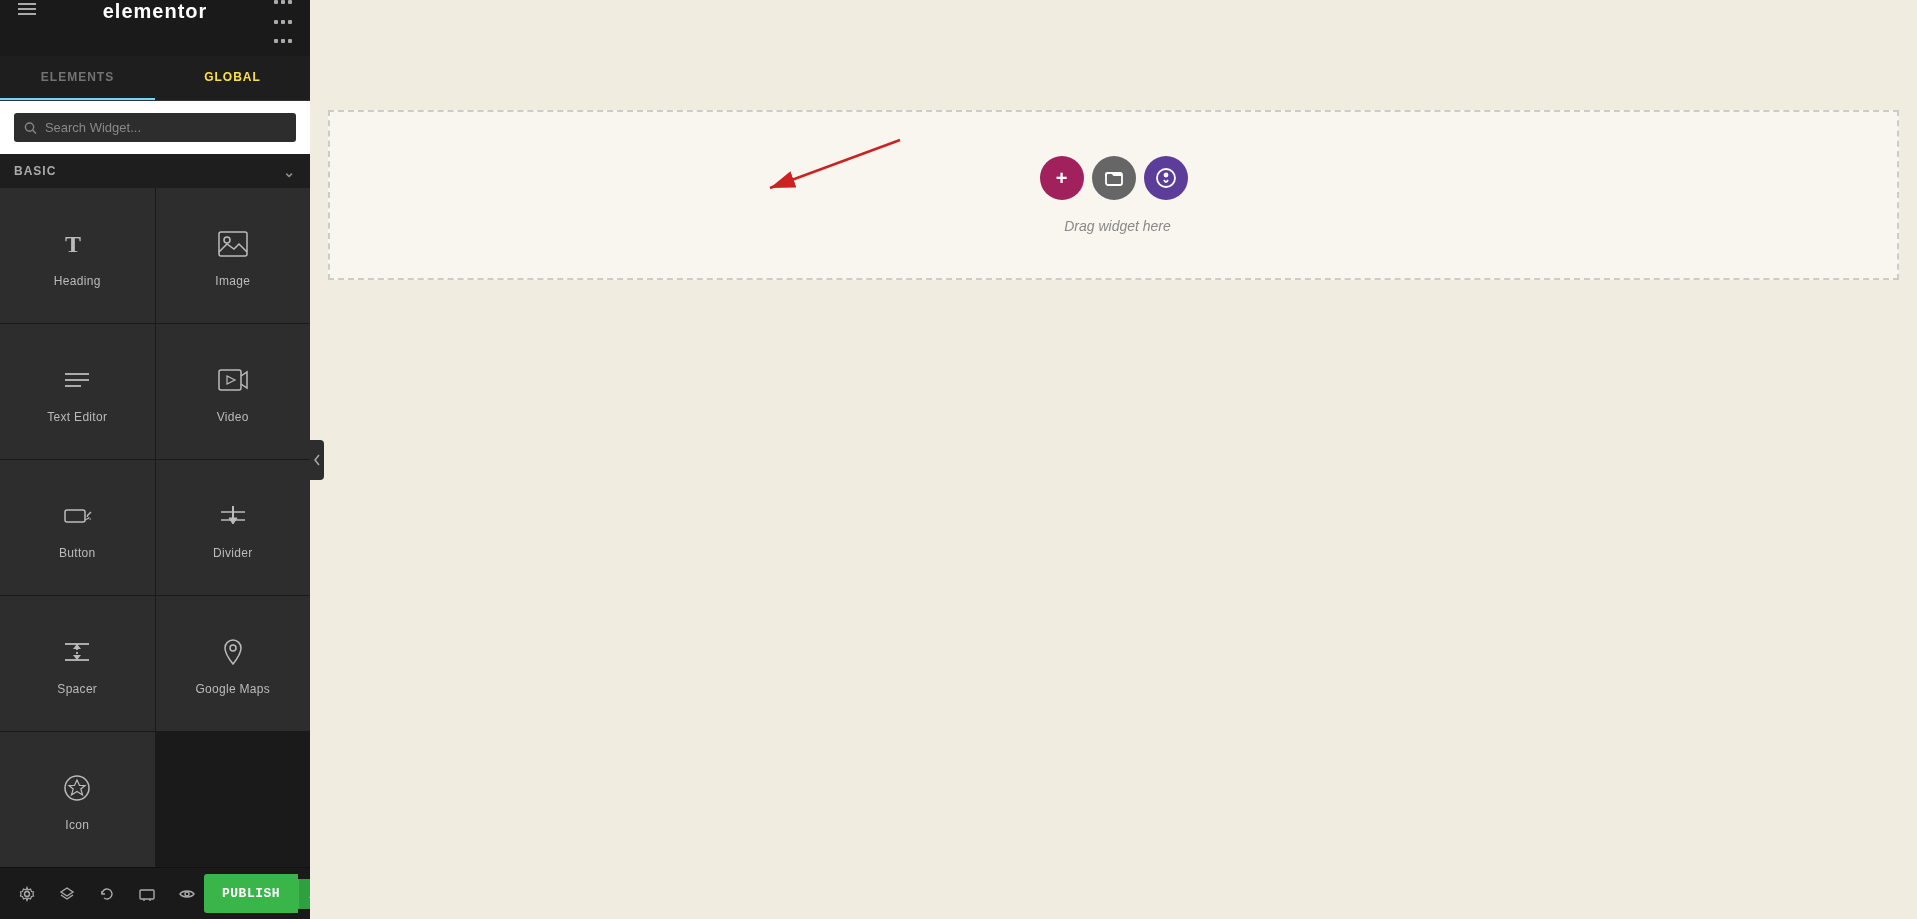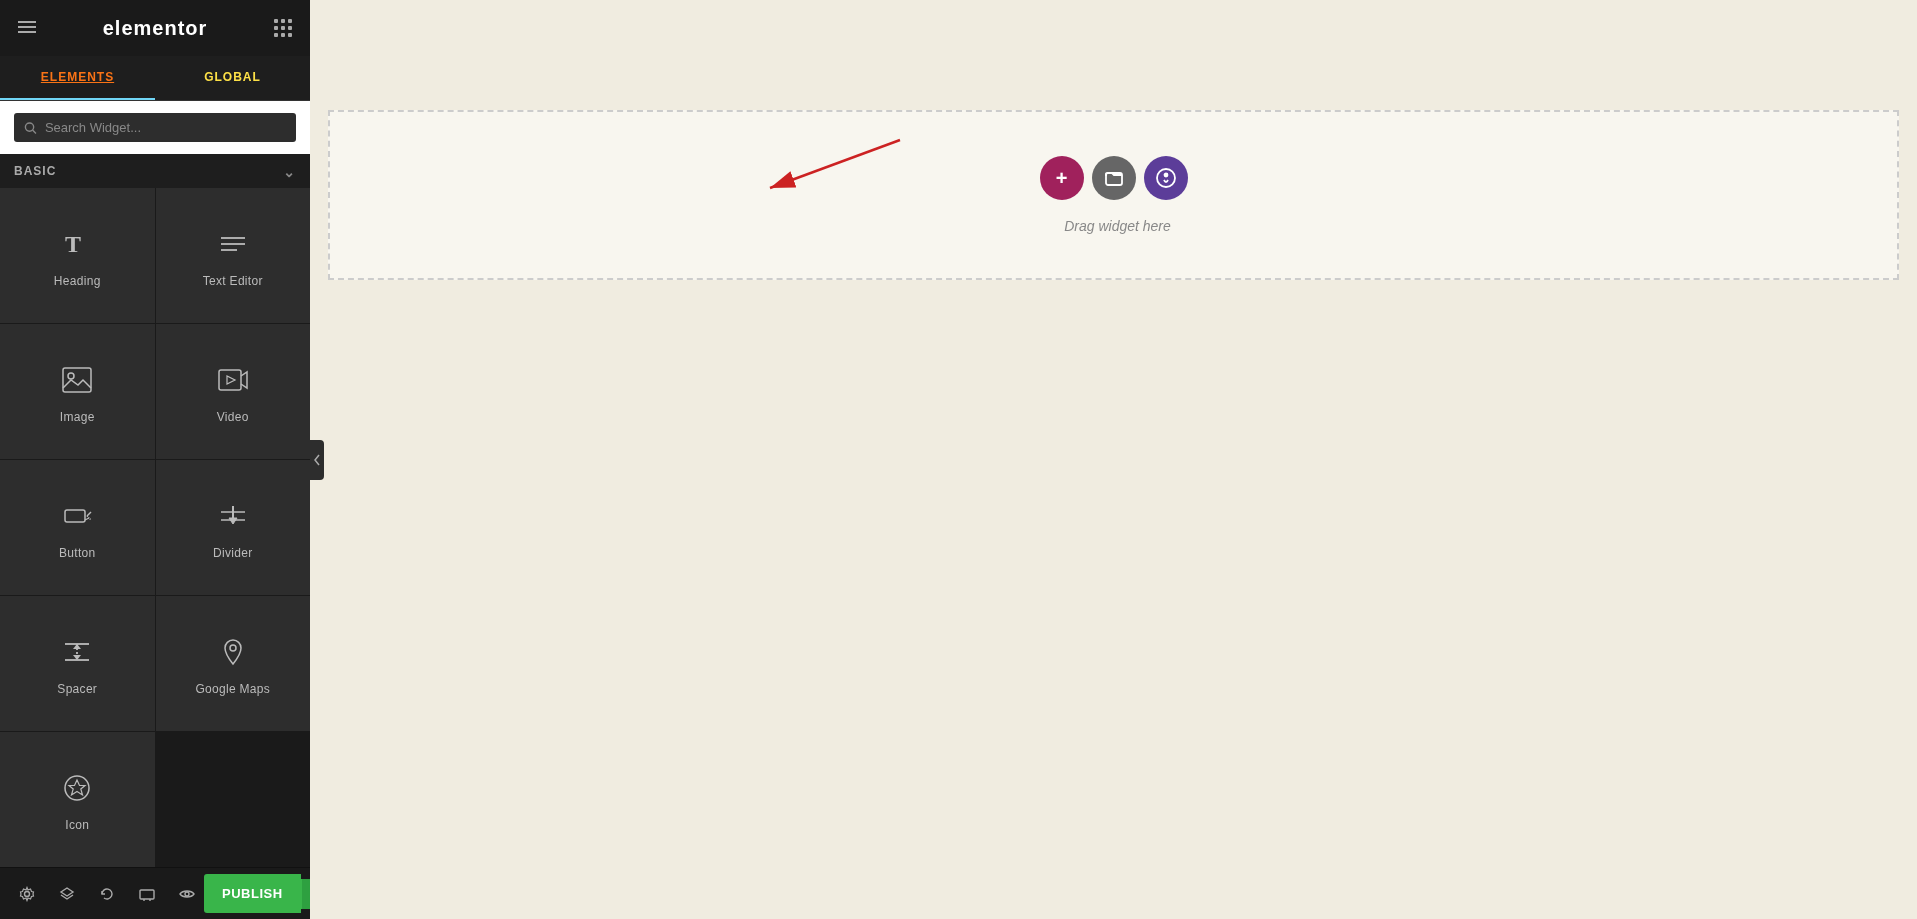--- a/index.html
+++ b/index.html
@@ -11,21 +11,20 @@
       min-width: 310px;
       background: #1e1e1e;
       display: flex;
       flex-direction: column;
       height: 100%;
       position: relative;
     }
 
     .sidebar-header {
       display: flex;
-      align-items: center;
       justify-content: space-between;
       padding: 0 18px;
       height: 56px;
       background: #1a1a1a;
     }
 
     .hamburger-icon {
       color: #ccc;
       font-size: 18px;
       cursor: pointer;
@@ -67,23 +66,22 @@
       padding: 14px 0;
       font-size: 12px;
       font-weight: 600;
       letter-spacing: 1px;
       color: #fde047;
       cursor: pointer;
       text-transform: uppercase;
     }
 
     .sidebar-tab.active {
-      color: #f97316;
+      color: #737373;
       border-bottom: 2px solid #71d7f7;
-      text-decoration: underline;
     }
 
     
     .search-container {
       padding: 12px 14px;
       background: #ffffff;
     }
 
     .search-box {
       display: flex;
@@ -193,20 +191,21 @@
     .publish-btn {
       background: #39b54a;
       color: #fff;
       border: none;
       padding: 12px 18px;
       font-size: 13px;
       font-weight: 600;
       cursor: pointer;
       border-radius: 3px 0 0 3px;
       letter-spacing: 0.5px;
+      font-family: Liberation Mono, monospace;
     }
 
     .publish-dropdown {
       background: #2ea040;
       color: #fff;
       border: none;
       padding: 8px 8px;
       font-size: 12px;
       cursor: pointer;
       border-radius: 0 3px 3px 0;
@@ -367,37 +366,37 @@
         <svg viewBox="0 0 32 32">
           <text x="4" y="24" font-family="Georgia,serif" font-size="24" font-weight="bold" fill="#bbb" stroke="none">T</text>
         </svg>
       </div>
       <span class="widget-label">Heading</span>
     </div>
 
     <div class="widget-item">
       <div class="widget-svg">
         <svg viewBox="0 0 32 28">
+          <rect x="2" y="2" width="28" height="24" rx="2" stroke="#bbb" stroke-width="1.5" fill="none"></rect>
+          <circle cx="10" cy="10" r="3" stroke="#bbb" stroke-width="1.5" fill="none"></circle>
+          <polyline points="2,22 10,14 17,19 22,14 30,22" stroke="#bbb" stroke-width="1.5" fill="none"></polyline>
+        </svg>
+      </div>
+      <span class="widget-label">Image</span>
+    </div>
+
+    <div class="widget-item">
+      <div class="widget-svg">
+        <svg viewBox="0 0 32 28">
           <line x1="4" y1="8" x2="28" y2="8" stroke="#bbb" stroke-width="1.8"></line>
           <line x1="4" y1="14" x2="28" y2="14" stroke="#bbb" stroke-width="1.8"></line>
           <line x1="4" y1="20" x2="20" y2="20" stroke="#bbb" stroke-width="1.8"></line>
         </svg>
       </div>
       <span class="widget-label">Text Editor</span>
-    </div>
-
-    <div class="widget-item">
-      <div class="widget-svg">
-        <svg viewBox="0 0 32 28">
-          <rect x="2" y="2" width="28" height="24" rx="2" stroke="#bbb" stroke-width="1.5" fill="none"></rect>
-          <circle cx="10" cy="10" r="3" stroke="#bbb" stroke-width="1.5" fill="none"></circle>
-          <polyline points="2,22 10,14 17,19 22,14 30,22" stroke="#bbb" stroke-width="1.5" fill="none"></polyline>
-        </svg>
-      </div>
-      <span class="widget-label">Image</span>
     </div>
 
     <div class="widget-item">
       <div class="widget-svg">
         <svg viewBox="0 0 32 28">
           <rect x="2" y="4" width="22" height="20" rx="2" stroke="#bbb" stroke-width="1.5" fill="none"></rect>
           <polyline points="24,10 30,6 30,22 24,18" stroke="#bbb" stroke-width="1.5" fill="none"></polyline>
           <polygon points="10,10 10,18 18,14" stroke="#bbb" stroke-width="1.2" fill="none"></polygon>
         </svg>
       </div>

